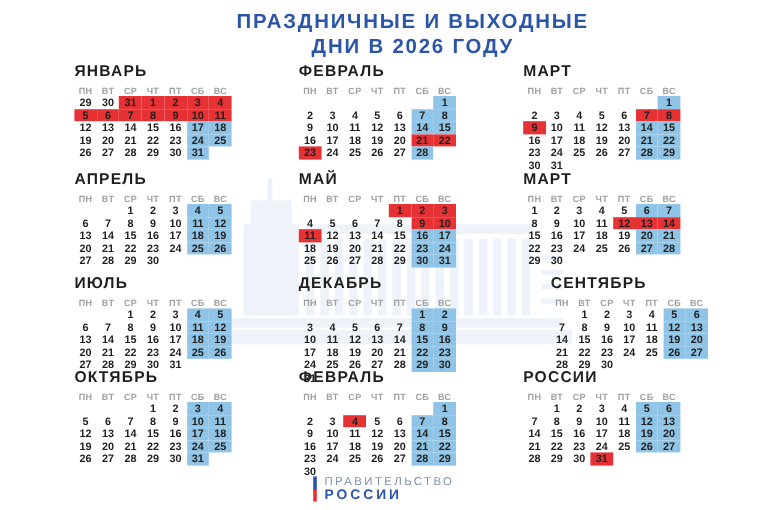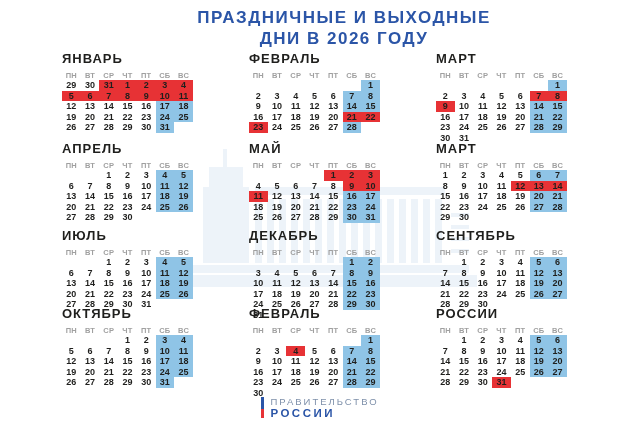--- a/index.html
+++ b/index.html
@@ -603,21 +603,21 @@
               <td></td>
               <td></td>
               <td></td>
               <td></td>
               <td></td>
               <td></td>
             </tr>
           </tbody>
         </table>
       </div>
-      <div class="month" style="left: 436px; top: 229px;">
+      <div class="month" style="left: 459px; top: 229px;">
         <div class="month-title">СЕНТЯБРЬ</div>
         <table class="month-grid">
           <thead>
             <tr>
               <th>ПН</th>
               <th>ВТ</th>
               <th>СР</th>
               <th>ЧТ</th>
               <th>ПТ</th>
               <th>СБ</th>

